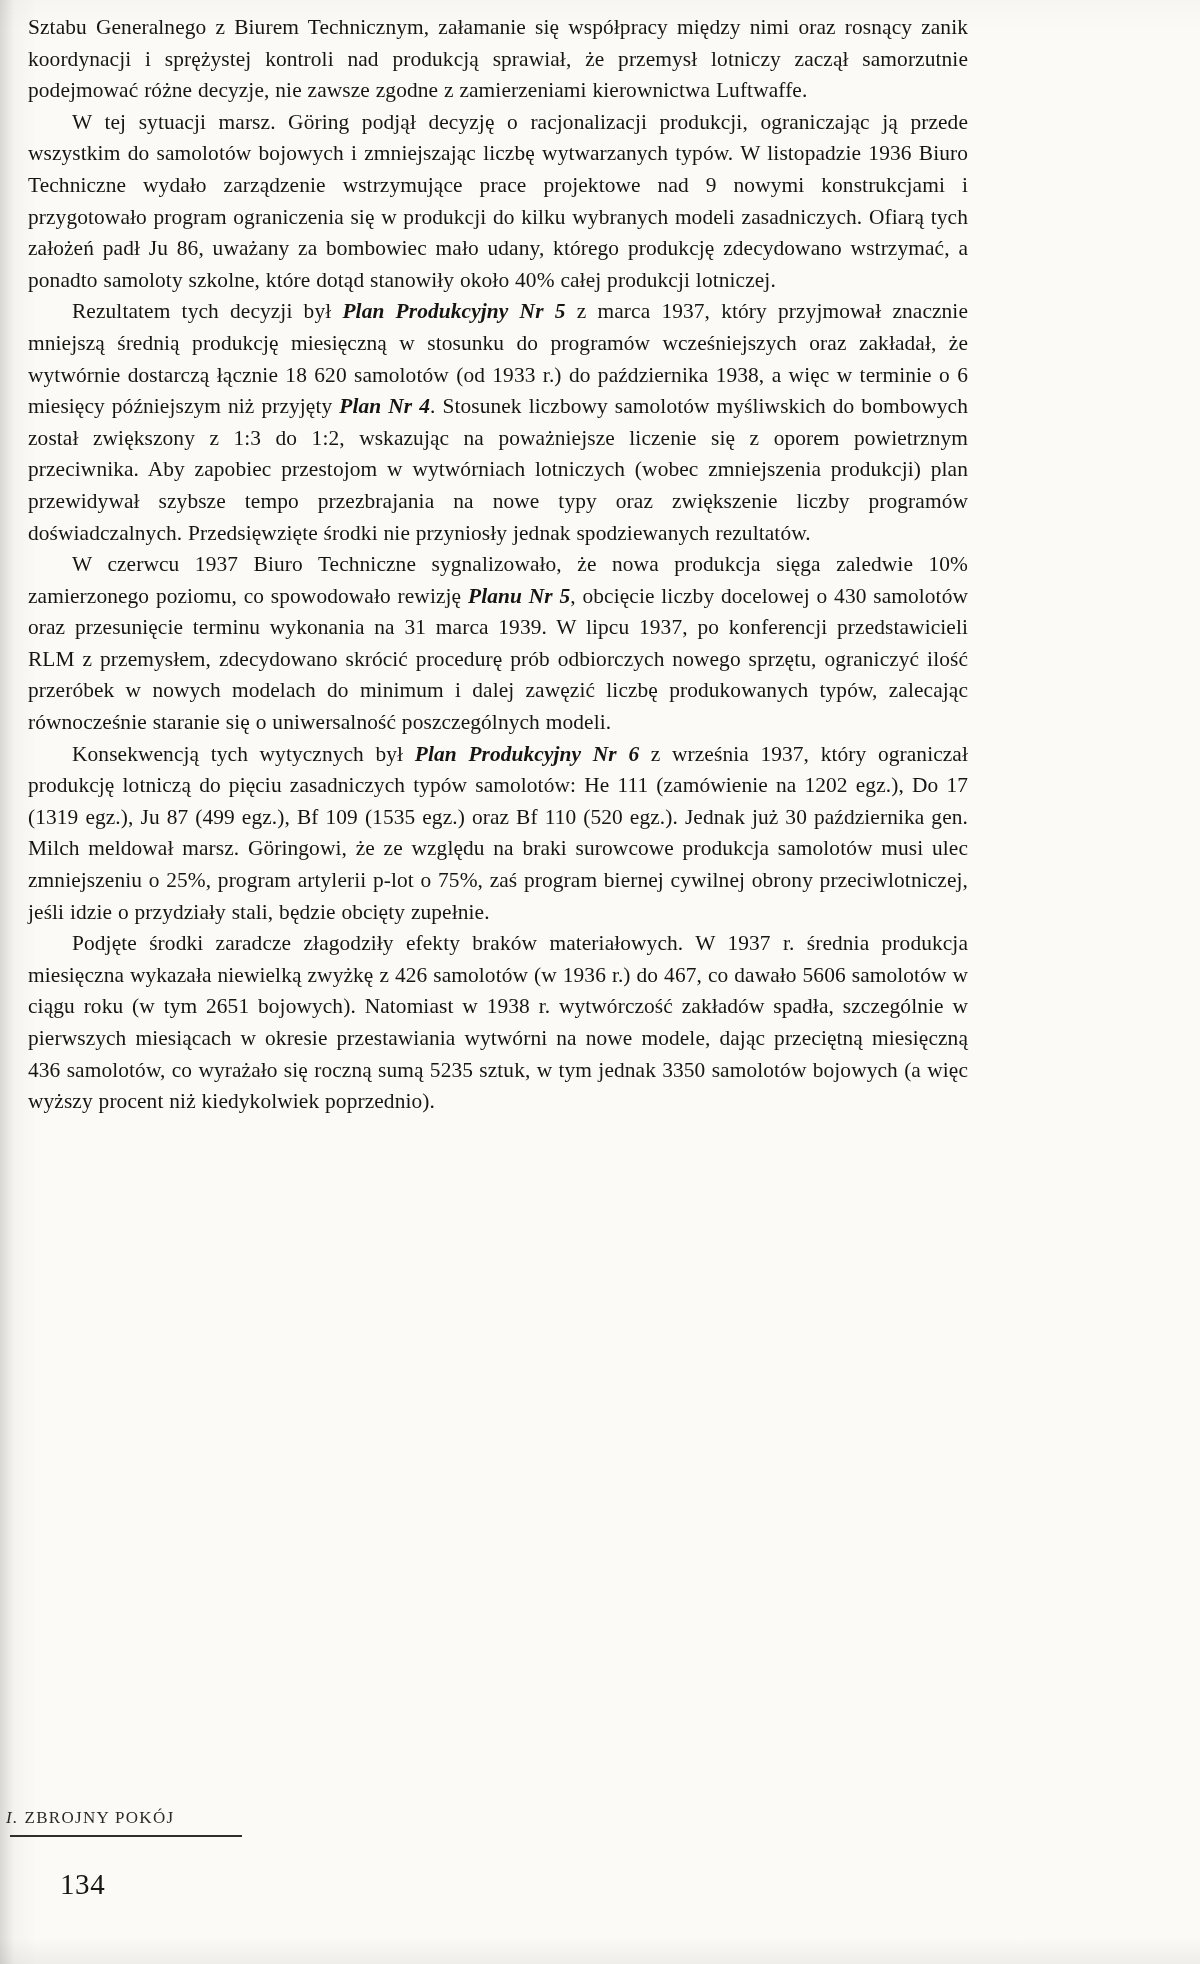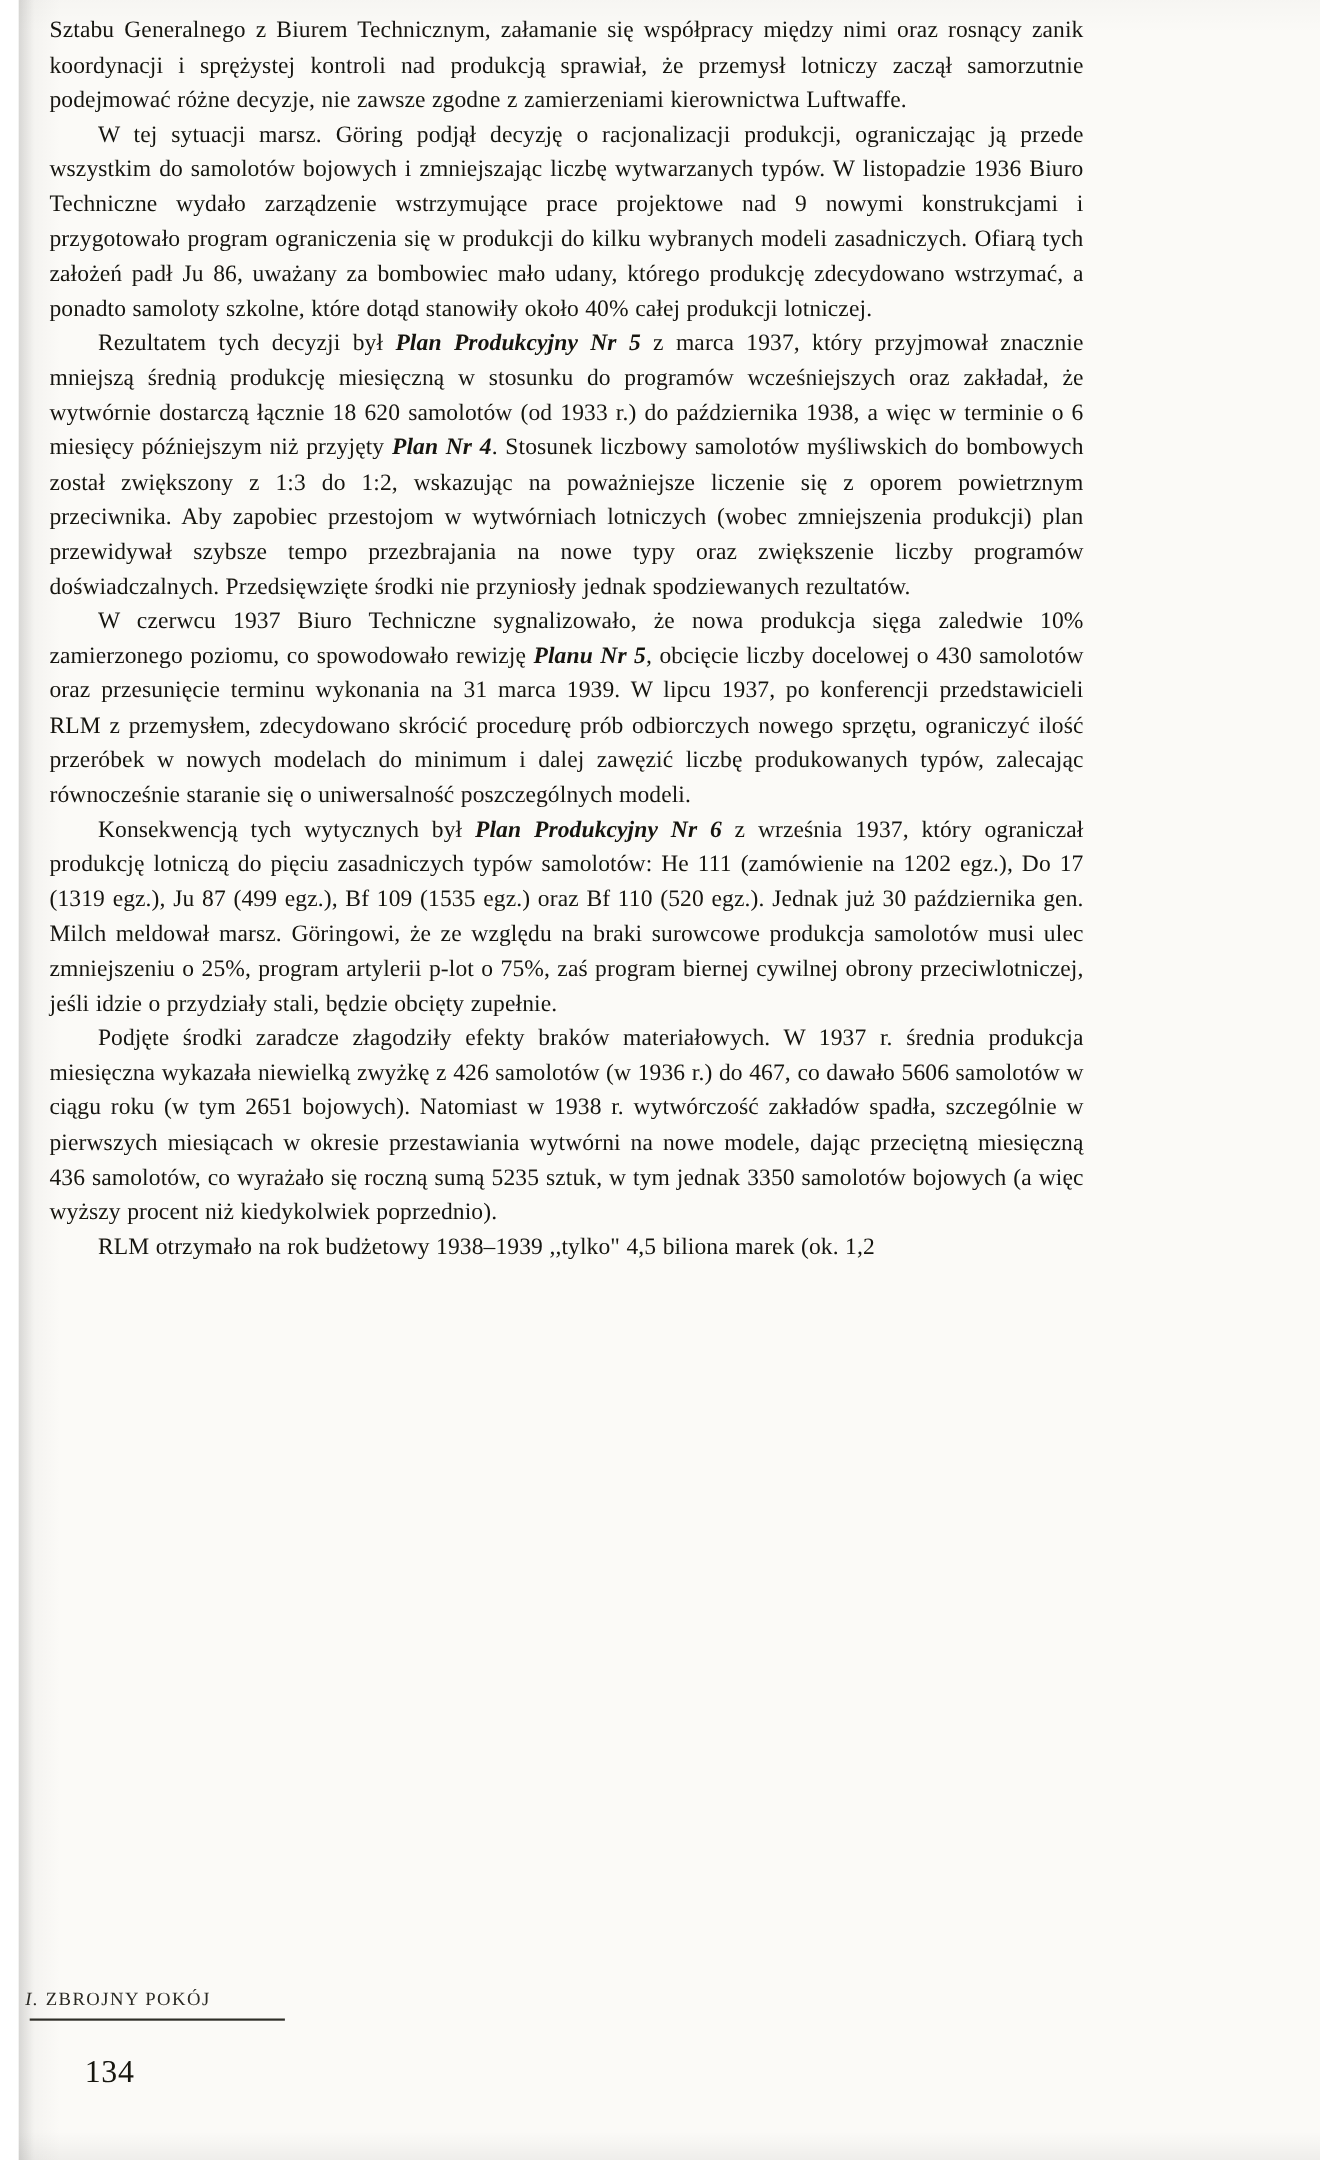--- a/index.html
+++ b/index.html
@@ -18,21 +18,20 @@
   }
 
   
   .page {
     position: absolute;
     inset: 0;
     background:
       linear-gradient(to right, rgba(0,0,0,0.045) 0px, rgba(0,0,0,0.0) 38px),
       linear-gradient(to bottom, rgba(0,0,0,0.02) 0px, rgba(0,0,0,0.0) 30px),
       #fbfaf7;
-    margin-left: 17px;
   }
 
   .text-column {
     position: absolute;
     left: 28px;
     top: 12px;
     width: 940px;
     font-size: 21.4px;
     line-height: 31.6px;
     text-align: justify;
@@ -126,21 +125,20 @@
     <p class="para">Sztabu Generalnego z Biurem Technicznym, załamanie się współpracy między nimi oraz rosnący zanik koordynacji i sprężystej kontroli nad produkcją sprawiał, że przemysł lotniczy zaczął samorzutnie podejmować różne decyzje, nie zawsze zgodne z zamierzeniami kierownictwa Luftwaffe.</p>
     <p class="para indent">W tej sytuacji marsz. Göring podjął decyzję o racjonalizacji produkcji, ograniczając ją przede wszystkim do samolotów bojowych i zmniejszając liczbę wytwarzanych typów. W listopadzie 1936 Biuro Techniczne wydało zarządzenie wstrzymujące prace projektowe nad 9 nowymi konstrukcjami i przygotowało program ograniczenia się w produkcji do kilku wybranych modeli zasadniczych. Ofiarą tych założeń padł Ju 86, uważany za bombowiec mało udany, którego produkcję zdecydowano wstrzymać, a ponadto samoloty szkolne, które dotąd stanowiły około 40% całej produkcji lotniczej.</p>
 
     <p class="para indent"><span>Rezultatem tych decyzji był </span><i>Plan Produkcyjny Nr 5</i><span> z marca 1937, który przyjmował znacznie mniejszą średnią produkcję miesięczną w stosunku do programów wcześniejszych oraz zakładał, że wytwórnie dostarczą łącznie 18 620 samolotów (od 1933 r.) do października 1938, a więc w terminie o 6 miesięcy późniejszym niż przyjęty </span><i>Plan Nr 4</i><span>. Stosunek liczbowy samolotów myśliwskich do bombowych został zwiększony z 1:3 do 1:2, wskazując na poważniejsze liczenie się z oporem powietrznym przeciwnika. Aby zapobiec przestojom w wytwórniach lotniczych (wobec zmniejszenia produkcji) plan przewidywał szybsze tempo przezbrajania na nowe typy oraz zwiększenie liczby programów doświadczalnych. Przedsięwzięte środki nie przyniosły jednak spodziewanych rezultatów.</span></p>
 
     <p class="para indent"><span>W czerwcu 1937 Biuro Techniczne sygnalizowało, że nowa produkcja sięga zaledwie 10% zamierzonego poziomu, co spowodowało rewizję </span><i>Planu Nr 5</i><span>, obcięcie liczby docelowej o 430 samolotów oraz przesunięcie terminu wykonania na 31 marca 1939. W lipcu 1937, po konferencji przedstawicieli RLM z przemysłem, zdecydowano skrócić procedurę prób odbiorczych nowego sprzętu, ograniczyć ilość przeróbek w nowych modelach do minimum i dalej zawęzić liczbę produkowanych typów, zalecając równocześnie staranie się o uniwersalność poszczególnych modeli.</span></p>
 
     <p class="para indent"><span>Konsekwencją tych wytycznych był </span><i>Plan Produkcyjny Nr 6</i><span> z września 1937, który ograniczał produkcję lotniczą do pięciu zasadniczych typów samolotów: He 111 (zamówienie na 1202 egz.), Do 17 (1319 egz.), Ju 87 (499 egz.), Bf 109 (1535 egz.) oraz Bf 110 (520 egz.). Jednak już 30 października gen. Milch meldował marsz. Göringowi, że ze względu na braki surowcowe produkcja samolotów musi ulec zmniejszeniu o 25%, program artylerii p-lot o 75%, zaś program biernej cywilnej obrony przeciwlotniczej, jeśli idzie o przydziały stali, będzie obcięty zupełnie.</span></p>
 
     <p class="para indent">Podjęte środki zaradcze złagodziły efekty braków materiałowych. W 1937 r. średnia produkcja miesięczna wykazała niewielką zwyżkę z 426 samolotów (w 1936 r.) do 467, co dawało 5606 samolotów w ciągu roku (w tym 2651 bojowych). Natomiast w 1938 r. wytwórczość zakładów spadła, szczególnie w pierwszych miesiącach w okresie przestawiania wytwórni na nowe modele, dając przeciętną miesięczną 436 samolotów, co wyrażało się roczną sumą 5235 sztuk, w tym jednak 3350 samolotów bojowych (a więc wyższy procent niż kiedykolwiek poprzednio).</p>
-    <p class="para indent">RLM otrzymało na rok budżetowy 1938–1939 ,,tylko" 4,5 biliona marek (ok. 1,2</p>
   </div>
 
   <div class="footer">
     <div class="footer-label">
       <span class="num">I.</span><span>ZBROJNY POKÓJ</span>
     </div>
     <div class="footer-rule"></div>
   </div>
 
   <div class="page-number">134</div>

